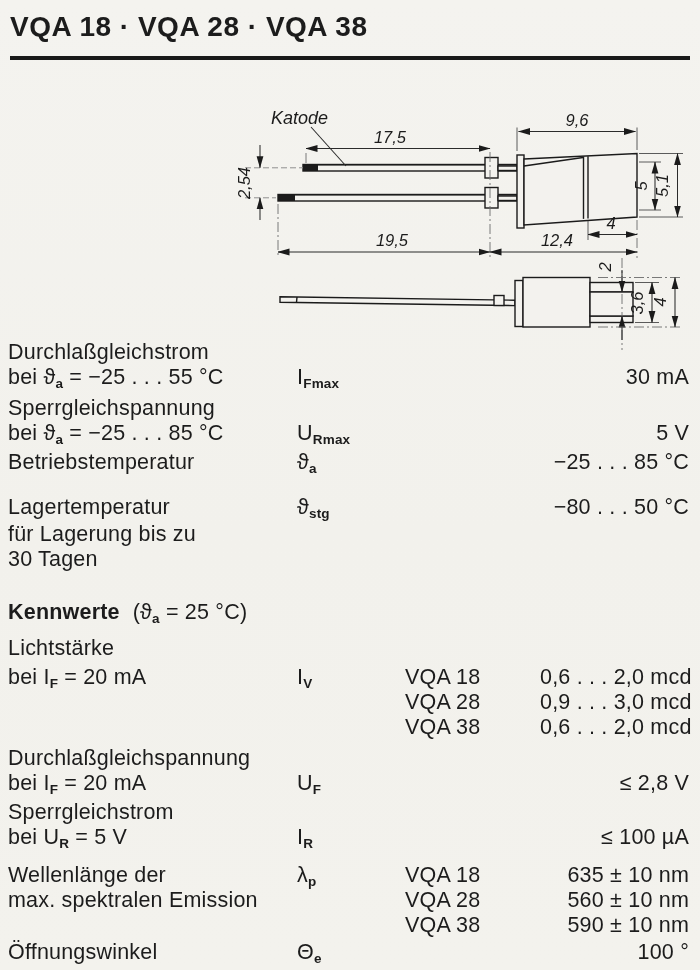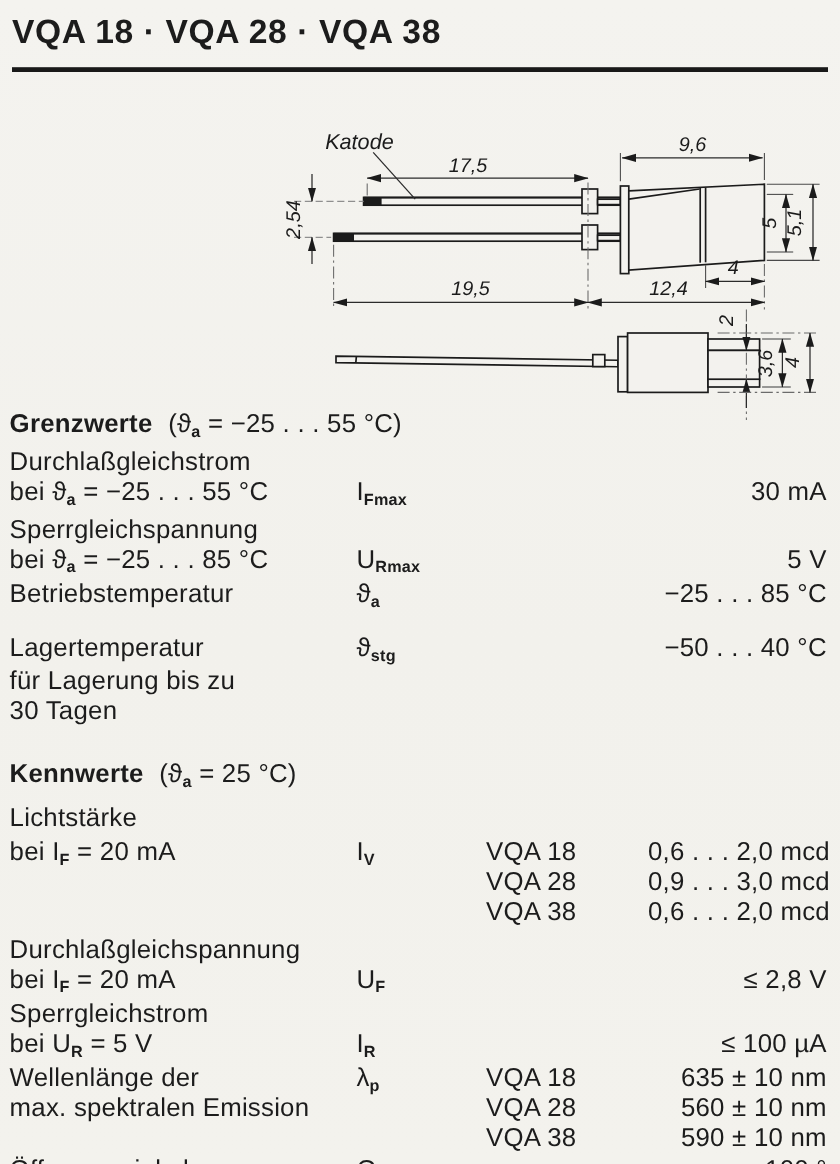--- a/index.html
+++ b/index.html
@@ -160,23 +160,20 @@
         <line class="ext" x1="598" y1="177.5" x2="681" y2="177.5"></line>
         <line class="ext" x1="598" y1="227" x2="681" y2="227"></line>
         <line class="dim" x1="675" y1="177.5" x2="675" y2="227" marker-start="url(#aS)" marker-end="url(#aE)"></line>
         <text class="dn" transform="rotate(-90 666 202)" x="666" y="202" text-anchor="middle">4</text>
       </g>
     </svg>
   </div>
 
   <div class="specs">
 
-    <div class="heading">
-      <span class="b">Grenzwerte</span><span class="hcond"><span>(ϑ</span><span class="sub">a</span><span> = −25 . . . 55 °C)</span></span>
-    </div>
 
     <div class="line">
       <span><span>Durchlaßgleichstrom</span></span>
         <span></span>
         <span></span>
         <span class="c-value"></span>
     </div>
     <div class="line">
       <span><span>bei ϑ</span><span class="sub">a</span><span> = −25 . . . 55 °C</span></span>
       <span><span>I</span><span class="sub">Fmax</span></span>
@@ -198,21 +195,21 @@
     <div class="line" style="margin-top:4px">
       <span><span>Betriebstemperatur</span></span>
       <span><span>ϑ</span><span class="sub">a</span></span>
       <span></span>
       <span class="c-value">−25 . . . 85 °C</span>
     </div>
     <div class="line" style="margin-top:20px">
       <span><span>Lagertemperatur</span></span>
       <span><span>ϑ</span><span class="sub">stg</span></span>
       <span></span>
-      <span class="c-value">−50 . . . 40 °C</span>
+      <span class="c-value">−80 . . . 50 °C</span>
     </div>
     <div class="line" style="margin-top:2px">
       <span><span>für Lagerung bis zu</span></span>
         <span></span>
         <span></span>
         <span class="c-value"></span>
     </div>
     <div class="line">
       <span><span>30 Tagen</span></span>
         <span></span>
@@ -265,21 +262,21 @@
         <span></span>
         <span></span>
         <span class="c-value"></span>
     </div>
     <div class="line">
       <span><span>bei U</span><span class="sub">R</span><span> = 5 V</span></span>
       <span><span>I</span><span class="sub">R</span></span>
       <span></span>
       <span class="c-value">≤ 100 µA</span>
     </div>
-    <div class="line" style="margin-top:3px">
+    <div class="line" style="margin-top:13px">
       <span><span>Wellenlänge der</span></span>
       <span><span>λ</span><span class="sub">p</span></span>
       <span>VQA 18</span>
       <span class="c-value">635 ± 10 nm</span>
     </div>
     <div class="line">
       <span><span>max. spektralen Emission</span></span>
       <span></span>
       <span>VQA 28</span>
       <span class="c-value">560 ± 10 nm</span>

